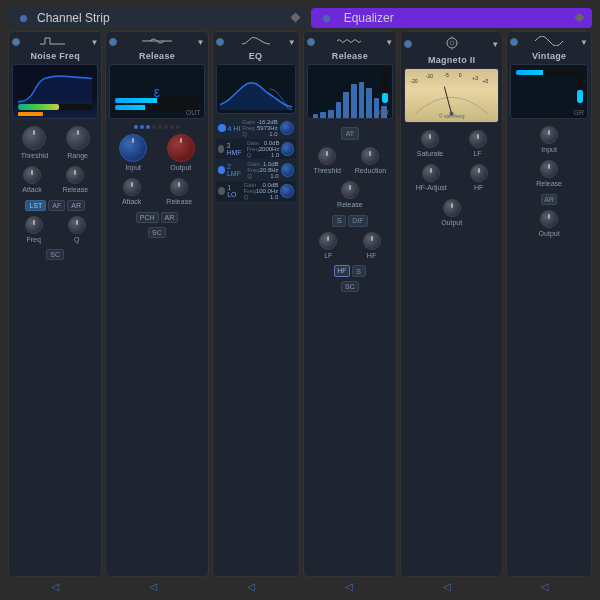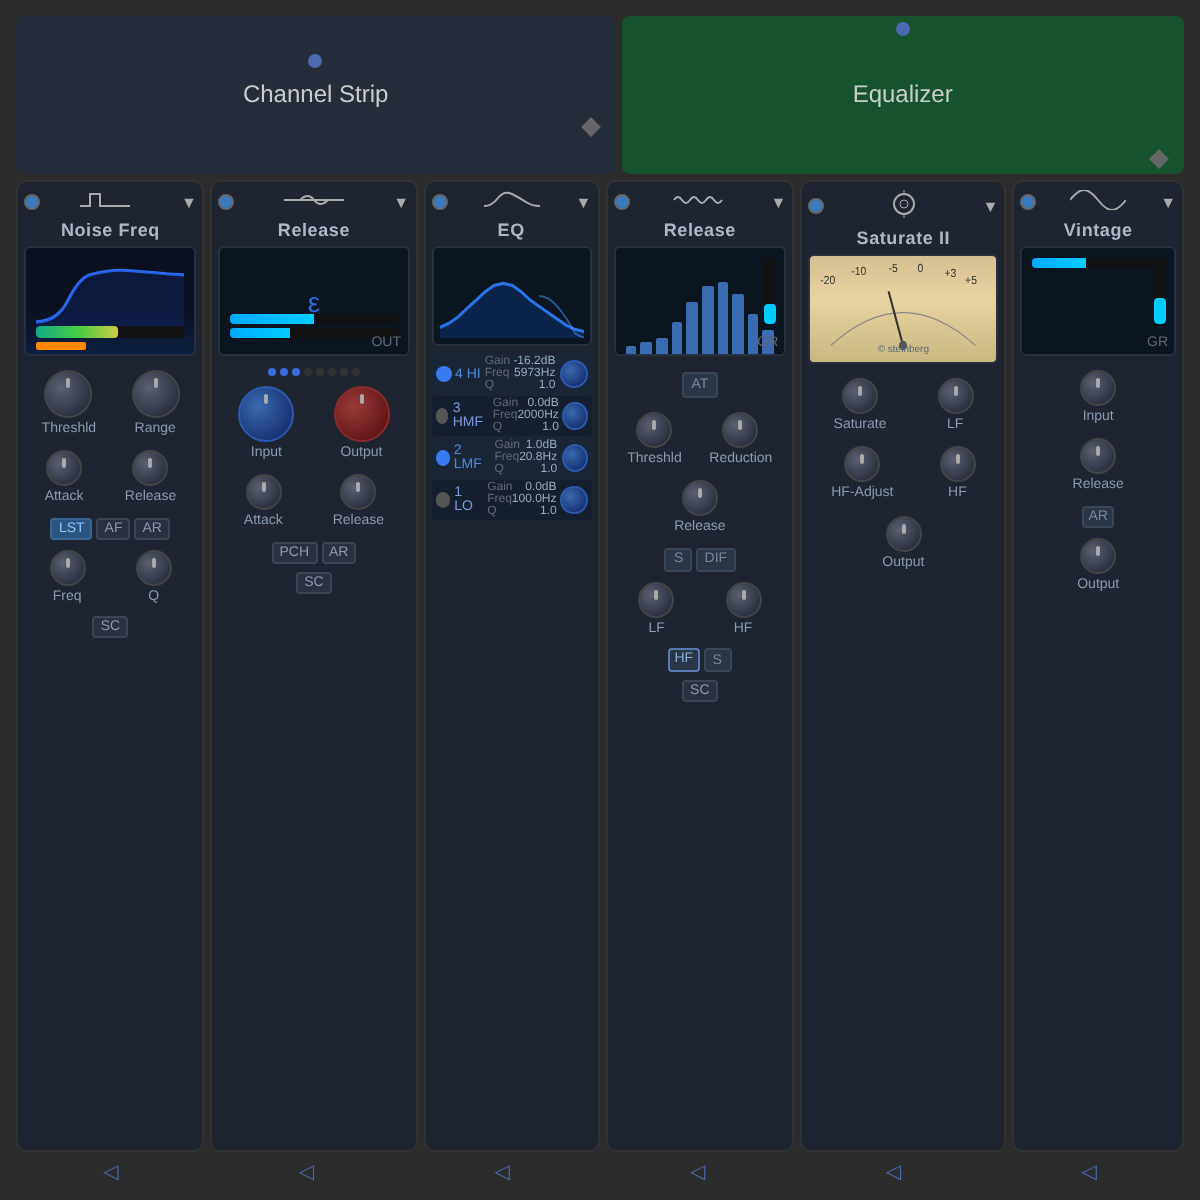--- a/index.html
+++ b/index.html
@@ -341,21 +341,20 @@
       margin-bottom: 3px;
     }
     .section-bar {
       background: #252d3a;
       border-radius: 4px 4px 0 0;
       display: flex;
       align-items: center;
       justify-content: center;
       padding: 4px 8px;
       position: relative;
-      flex-direction: column;
     }
     .section-bar.channel { flex: 3; }
     .section-bar.equalizer { flex: 3; }
 
     .waveform-svg {
       position: absolute;
       top: 5px;
       left: 5px;
       right: 5px;
       bottom: 15px;
@@ -470,21 +469,21 @@
 <div class="main-container">
 
   <div class="top-headers">
     <div class="section-bar channel" style="background:#252d3a; border-radius:4px; padding:3px 8px; display:flex; align-items:center; justify-content:center; gap:6px; flex:3.1;">
       <div class="dot-indicator active" style="width:7px;height:7px;border-radius:50%;background:#4a6aaf;"></div>
       <span class="section-title">Channel Strip</span>
       <div style="position:relative;width:8px;height:8px;margin-left:auto;">
         <div style="width:7px;height:7px;background:#666;transform:rotate(45deg);"></div>
       </div>
     </div>
-    <div class="section-bar equalizer" style="background:#14532d; border-radius:4px; padding:3px 8px; display:flex; align-items:center; gap:22px; flex:2.9;">
+    <div class="section-bar equalizer" style="background:#6d28d9; border-radius:4px; padding:3px 8px; display:flex; align-items:center; gap:10px; flex:2.9;">
       <div class="dot-indicator active" style="width:7px;height:7px;border-radius:50%;background:#4a6aaf;"></div>
       <span class="section-title">Equalizer</span>
       <div style="position:relative;width:8px;height:8px;margin-left:auto;">
         <div style="width:7px;height:7px;background:#666;transform:rotate(45deg);"></div>
       </div>
     </div>
   </div>
 
   <div class="plugins-area">
 
@@ -843,21 +842,21 @@
         <div class="module-type-icon">
           <svg width="20" height="14" viewBox="0 0 20 14">
             <circle cx="10" cy="7" r="5" stroke="#aaa" stroke-width="1" fill="none"></circle>
             <circle cx="10" cy="7" r="2" stroke="#aaa" stroke-width="0.5" fill="none"></circle>
             <line x1="10" y1="2" x2="10" y2="0" stroke="#aaa" stroke-width="0.5"></line>
             <line x1="10" y1="12" x2="10" y2="14" stroke="#aaa" stroke-width="0.5"></line>
           </svg>
         </div>
         <div class="module-dropdown">▼</div>
       </div>
-      <div class="module-name">Saturate II</div>
+      <div class="module-name">Magneto II</div>
 
       <div class="display-area magneto-meter" style="background: linear-gradient(180deg,#d4c090 0%,#e8d4a0 40%,#c8b880 100%);height:55px;">
         <svg style="position:absolute;top:0;left:0;width:100%;height:100%;" viewBox="0 0 90 45" preserveAspectRatio="none">
 
           <text x="5" y="12" font-size="5" fill="#333">-20</text>
           <text x="20" y="8" font-size="5" fill="#333">-10</text>
           <text x="38" y="7" font-size="5" fill="#333">-5</text>
           <text x="52" y="7" font-size="5" fill="#333">0</text>
           <text x="65" y="9" font-size="5" fill="#333">+3</text>
           <text x="75" y="12" font-size="5" fill="#333">+5</text>

